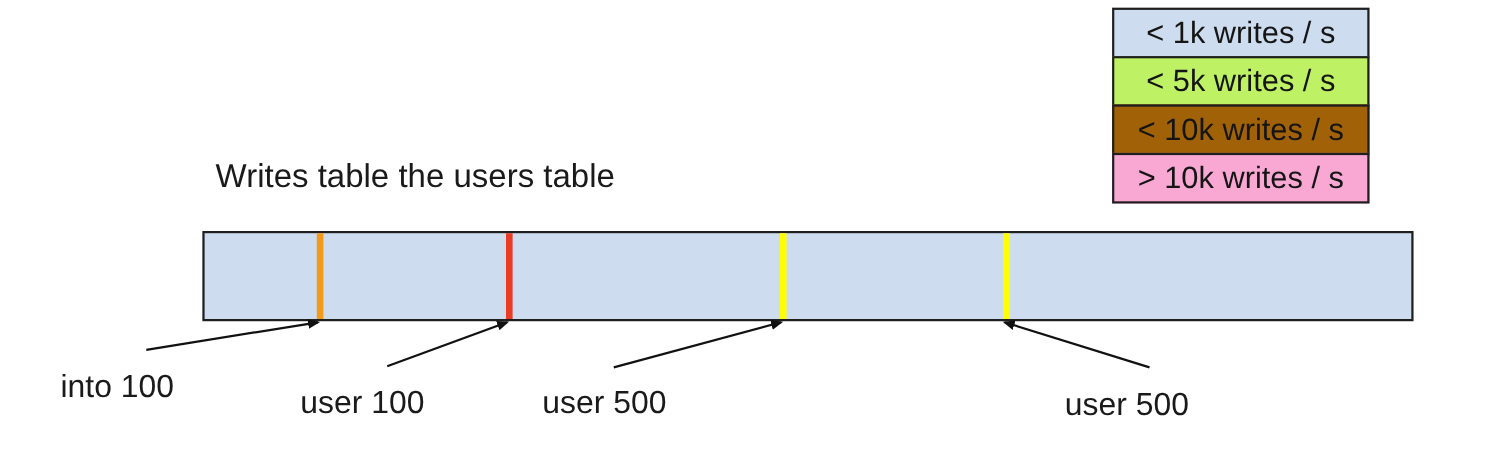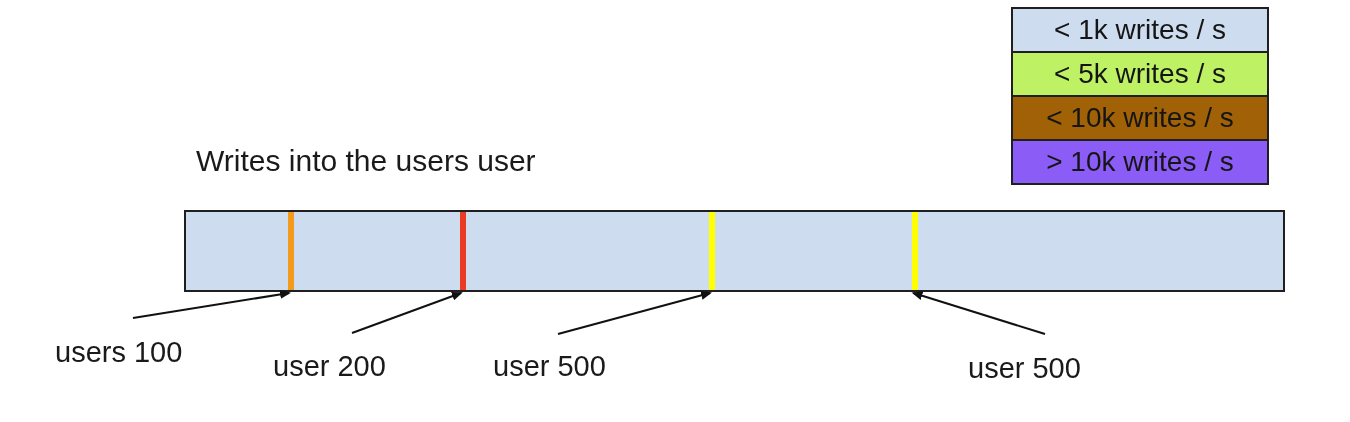--- a/index.html
+++ b/index.html
@@ -40,40 +40,40 @@
     left:0;top:0;width:1350px;height:422px;
     pointer-events:none;
   }
   .legend{
     position:absolute;
     left:1011px;top:7px;
     width:234px;
   }
   .legend-row{
     box-sizing:border-box;
-    width:258px;height:46px;
+    width:234px;height:46px;
     border:2px solid #1f1f1f;
     margin-top:-2px;
     display:flex;
     align-items:center;
     justify-content:center;
   }
   .legend-row:first-child{margin-top:0;}
   .legend-label{
     font-size:28px;
     color:#151515;
     white-space:nowrap;
   }
 </style>
 </head>
 <body>
 
 <div class="canvas">
 
-  <div class="title">Writes into the users user</div>
+  <div class="title">Writes table the users table</div>
 
   <div class="bar" id="bar" style="background: rgb(205, 220, 239); border-color: rgb(31, 31, 31);">
       <div class="marker-line" style="left: 102px; background: rgb(243, 154, 26);"></div>
       <div class="marker-line" style="left: 274px; background: rgb(234, 59, 35);"></div>
       <div class="marker-line" style="left: 523px; background: rgb(255, 255, 0);"></div>
       <div class="marker-line" style="left: 726px; background: rgb(255, 255, 0);"></div>
     </div>
 
   <svg class="arrow-layer" id="arrows" viewBox="0 0 1350 422" xmlns="http://www.w3.org/2000/svg">
     <defs>
@@ -81,34 +81,34 @@
         <path d="M0,0 L11,4.5 L0,9 z" fill="#111111"></path>
       </marker>
     </defs>
   <line x1="133" y1="318" x2="289.0354" y2="293" stroke="#111111" stroke-width="2" marker-end="url(#ah)"></line>
       <line x1="352" y1="333" x2="461.0116" y2="293" stroke="#111111" stroke-width="2" marker-end="url(#ah)"></line>
       <line x1="558" y1="334" x2="710.0578" y2="293" stroke="#111111" stroke-width="2" marker-end="url(#ah)"></line>
       <line x1="1045" y1="334" x2="913.4125" y2="293" stroke="#111111" stroke-width="2" marker-end="url(#ah)"></line>
     </svg>
 
   <div id="labels">
-      <div class="user-label" style="left: 55px; top: 336px;">users 100</div>
-      <div class="user-label" style="left: 273px; top: 350px;">user 200</div>
+      <div class="user-label" style="left: 55px; top: 336px;">into 100</div>
+      <div class="user-label" style="left: 273px; top: 350px;">user 100</div>
       <div class="user-label" style="left: 493px; top: 350px;">user 500</div>
       <div class="user-label" style="left: 968px; top: 352px;">user 500</div>
     </div>
 
   <div class="legend" id="legend">
       <div class="legend-row" style="background: rgb(205, 220, 239);">
         <span class="legend-label">&lt; 1k writes / s</span>
       </div>
       <div class="legend-row" style="background: #bef264;">
         <span class="legend-label">&lt; 5k writes / s</span>
       </div>
       <div class="legend-row" style="background: #a16207;">
         <span class="legend-label">&lt; 10k writes / s</span>
       </div>
-      <div class="legend-row" style="background: #8b5cf6;">
+      <div class="legend-row" style="background: #f9a8d4;">
         <span class="legend-label">&gt; 10k writes / s</span>
       </div>
     </div>
 
 </div>
 
 </body></html>

